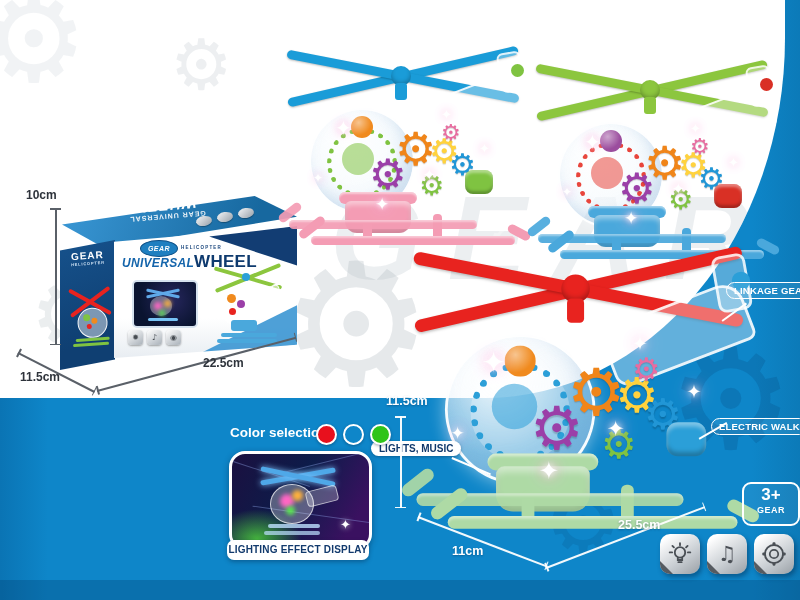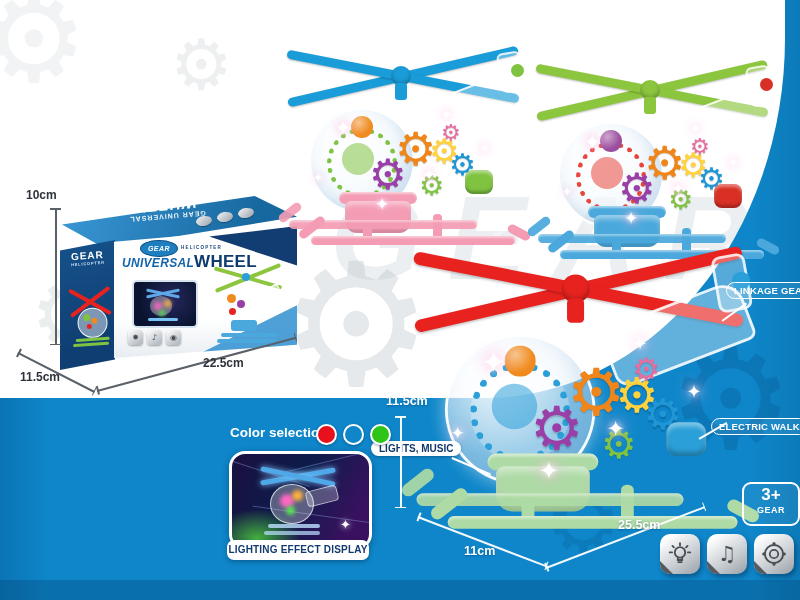--- a/index.html
+++ b/index.html
@@ -330,21 +330,21 @@
     <div class="abs" style="left:36px;top:70px;width:52px;height:4px;background:rgba(190,225,255,.8);border-radius:3px;"></div>
     <div class="abs" style="left:32px;top:77px;width:56px;height:4px;background:rgba(190,225,255,.7);border-radius:3px;"></div>
     <span class="wm-gear" style="left:108px;top:64px;font-size:13px;color:#fff;text-shadow:0 0 6px #fff;">✦</span>
   </div>
   <div class="label-pill">LIGHTING EFFECT DISPLAY</div>
 
   <div class="dim-white" style="left:386px;top:394px;">11.5cm</div>
   <div class="wline v" style="left:400px;top:416px;width:1.5px;height:92px;"></div>
   <div class="wline h" style="left:418px;top:516px;width:138px;transform:rotate(21deg);transform-origin:0 50%;height:1.5px;"></div>
   <div class="wline h" style="left:546px;top:567px;width:170px;transform:rotate(-21deg);transform-origin:0 50%;height:1.5px;"></div>
-  <div class="dim-white" style="left:452px;top:544px;margin-left:12px;">11cm</div>
+  <div class="dim-white" style="left:452px;top:544px;">11cm</div>
   <div class="dim-white" style="left:618px;top:518px;">25.5cm</div>
 
   <div class="age-badge">
     <span class="a1">3+</span>
     <span class="a2">GEAR</span>
   </div>
   <div class="f-badges">
     <div class="f-badge">
       <svg width="26" height="26" viewBox="0 0 24 24" fill="none" stroke="#4a4f55" stroke-width="1.7" stroke-linecap="round">
         <circle cx="12" cy="10.5" r="4.8"></circle>

